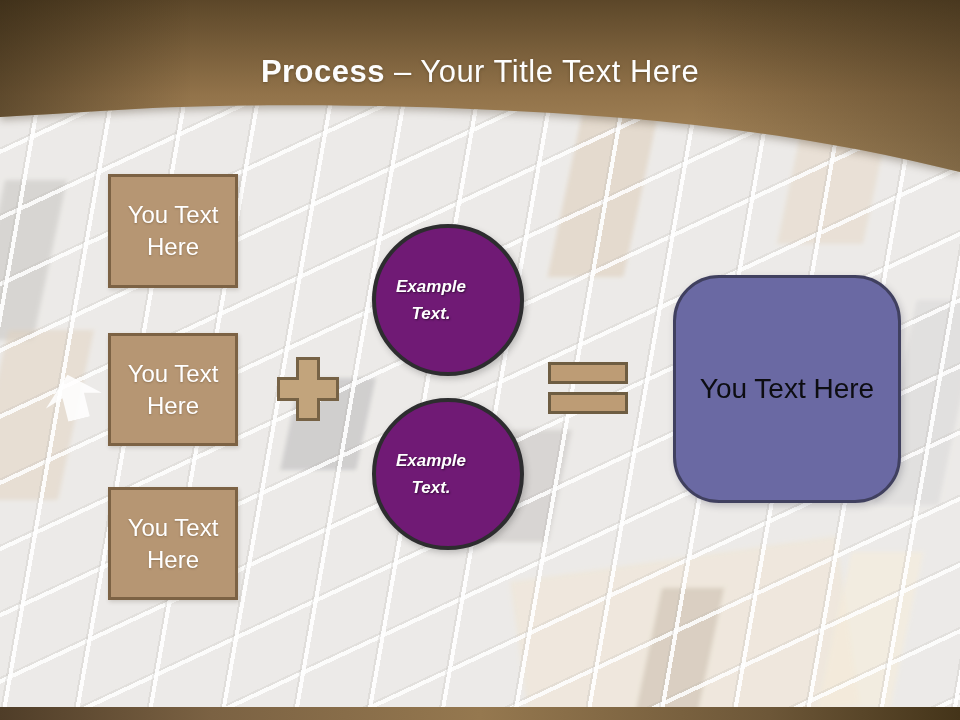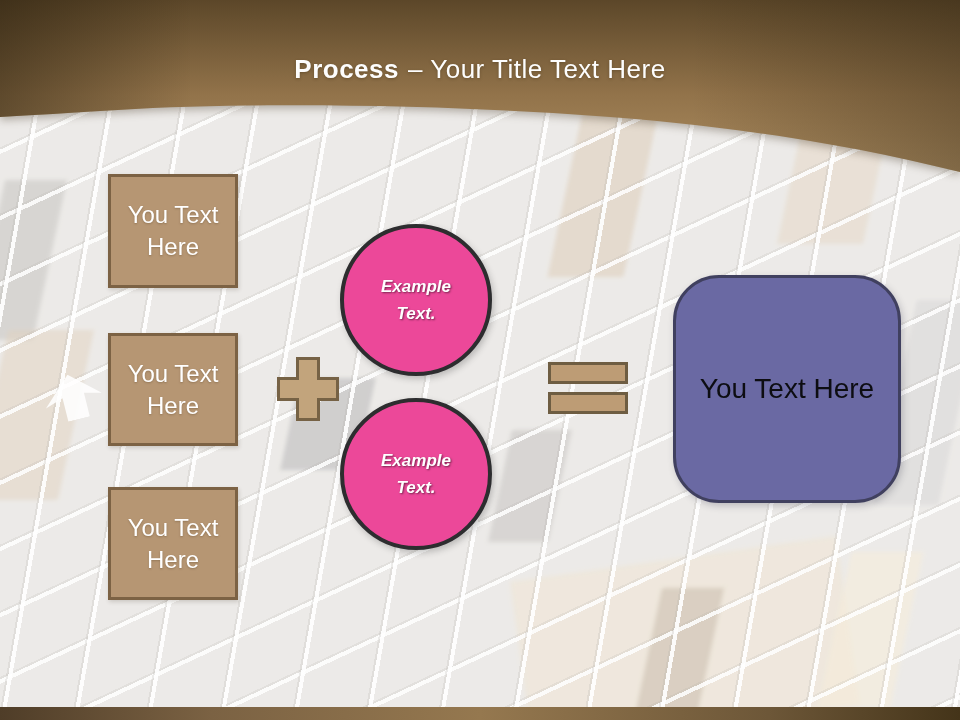--- a/index.html
+++ b/index.html
@@ -22,21 +22,21 @@
   .veil{position:absolute;inset:0;background:rgba(255,255,255,.40);}
   .bg-arrow{
     position:absolute;left:44px;top:374px;width:58px;height:46px;
     background:rgba(255,255,255,.88);transform:rotate(-14deg);filter:blur(.5px);
     clip-path:polygon(50% 0,100% 56%,70% 47%,70% 100%,32% 100%,32% 47%,0 60%);
   }
   
   .header-svg{position:absolute;left:0;top:0;width:960px;height:200px;filter:drop-shadow(0 3px 4px rgba(60,45,25,.35));}
   .title{
     position:absolute;left:0;top:54px;width:960px;text-align:center;
-    color:#fdfdfd;font-size:26px;letter-spacing:.5px;z-index:3;
+    color:#fdfdfd;font-size:31px;letter-spacing:.5px;z-index:3;
     text-shadow:0 1px 3px rgba(60,45,20,.4);
   }
   .title b{font-weight:bold;}
   .title .rest{font-weight:normal;margin-left:9px;}
   
   .pbox{
     position:absolute;left:108px;width:130px;box-sizing:border-box;
     background:#b69673;border:3px solid #7c6244;
     display:flex;align-items:center;justify-content:center;text-align:center;
     color:#fff;font-size:24px;line-height:32px;
@@ -46,23 +46,23 @@
   #pbox1{top:174px;height:114px;}
   #pbox2{top:333px;height:113px;}
   #pbox3{top:487px;height:113px;}
   
   .plus-wrap{position:absolute;left:277px;top:357px;width:62px;height:64px;}
   .equals{position:absolute;left:548px;top:362px;width:80px;height:52px;
     display:flex;flex-direction:column;justify-content:space-between;}
   .ebar{height:22px;box-sizing:border-box;background:#bd9c75;border:3px solid #6e5d42;}
   
   .circle{
-    position:absolute;left:340px;width:152px;height:152px;border-radius:50%;
-    box-sizing:border-box;background:#ec4899;border:4px solid #2d2d2f;
-    display:flex;align-items:center;justify-content:center;text-align:center;
+    position:absolute;left:372px;width:152px;height:152px;border-radius:50%;
+    box-sizing:border-box;background:#701a75;border:4px solid #2d2d2f;
+    display:flex;align-items:center;justify-content:flex-start;text-align:center;
     color:#fff;font-size:17px;font-weight:bold;font-style:italic;line-height:27px;
     text-shadow:1px 1px 2px rgba(0,0,0,.5);
     box-shadow:2px 3px 6px rgba(40,40,40,.25);
   }
   #circle1{top:224px;}
   #circle2{top:398px;}
   .circle .inner{width:110px;}
   
   .result{
     position:absolute;left:673px;top:275px;width:228px;height:228px;border-radius:46px;

